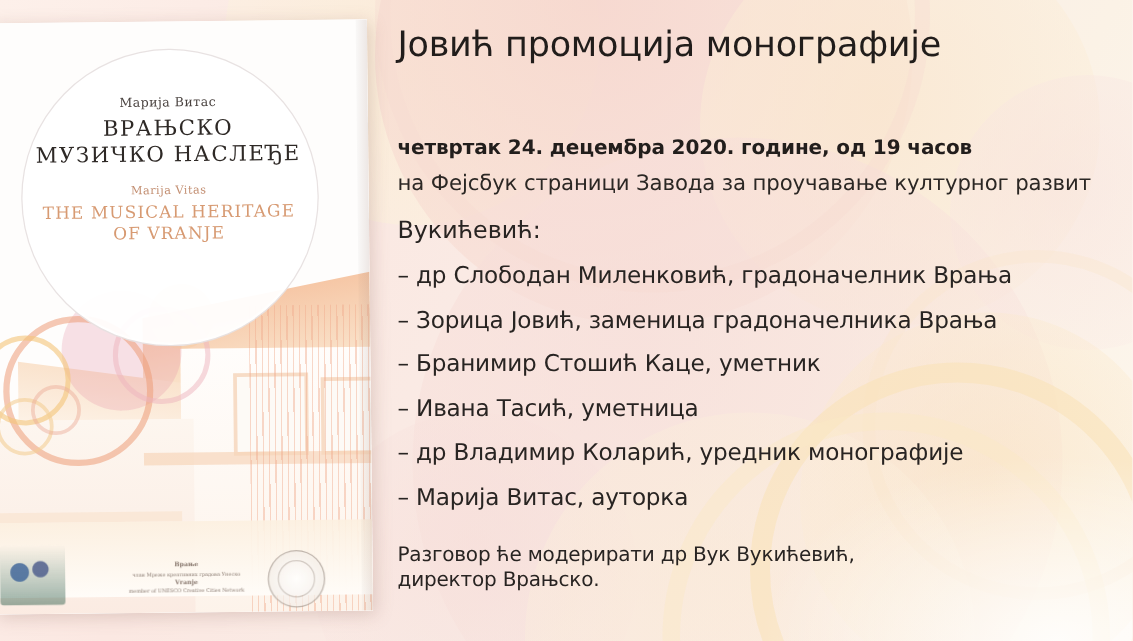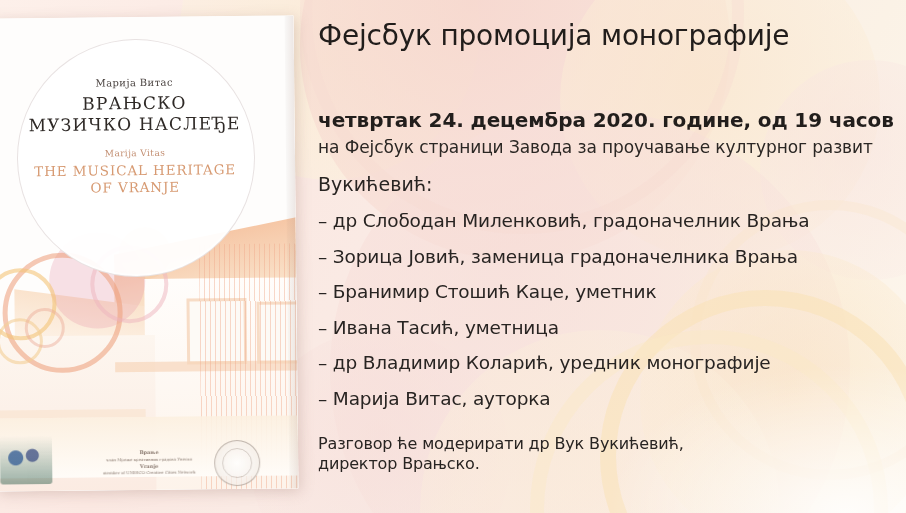--- a/index.html
+++ b/index.html
@@ -145,21 +145,21 @@
   .h1{
     font-family:"DejaVu Sans","Liberation Sans",sans-serif;
     font-size:28px;line-height:1.17;font-weight:400;
     letter-spacing:-.2px;color:#211d1b;
     white-space:nowrap;
   }
   #title-l1{position:absolute;left:0;top:20px;}
   #title-l2{position:absolute;left:6px;top:53px;}
   #dateline{
     position:absolute;left:0;top:108px;
-    font-size:20px;font-weight:bold;color:#221e1c;white-space:nowrap;letter-spacing:-.1px;
+    font-size:16px;font-weight:bold;color:#221e1c;white-space:nowrap;letter-spacing:-.1px;
   }
   #place{
     position:absolute;left:0;top:137px;
     font-size:17px;font-weight:400;color:#2b2724;white-space:nowrap;letter-spacing:-.1px;
   }
   #participate{
     position:absolute;left:0;top:173px;
     font-size:19px;font-weight:400;color:#282422;
   }
   #list{position:absolute;left:0;top:212px;width:600px;}
@@ -240,21 +240,21 @@
         <div class="pub-b">Vranje</div>
         <div class="pub-s">member of UNESCO Creative Cities Network</div>
       </div>
 
       <div id="spine"></div>
     </div>
   </div>
 
   <div id="content">
 
-    <div class="h1" id="title-l1">Фејсбук промоција монографије</div>
+    <div class="h1" id="title-l1">Јовић промоција монографије</div>
 
     <div id="dateline">четвртак 24. децембра 2020. године, од 19 часов</div>
     <div id="place">на Фејсбук страници Завода за проучавање културног развит</div>
 
     <div id="participate">Вукићевић:</div>
 
     <div id="list">
       <div class="li">– др Слободан Миленковић, градоначелник Врања</div>
       <div class="li">– Зорица Јовић, заменица градоначелника Врања</div>
       <div class="li">– Бранимир Стошић Каце, уметник</div>

